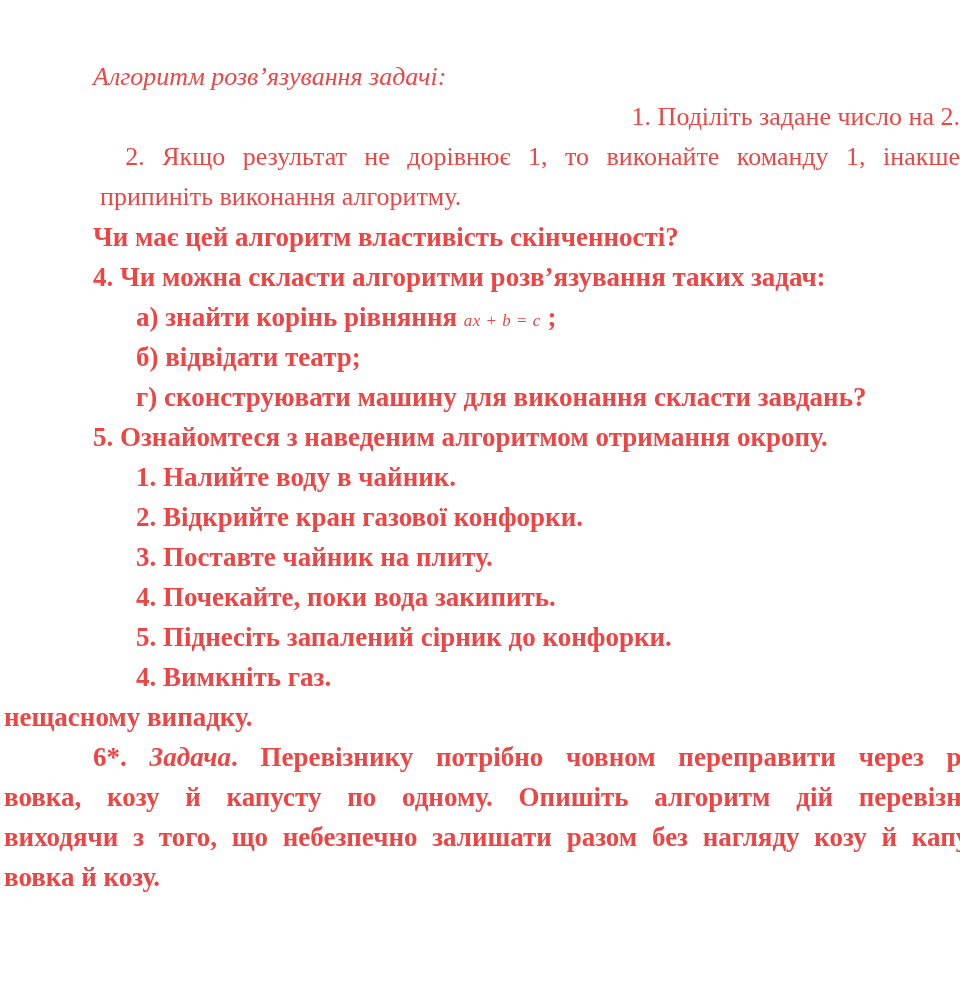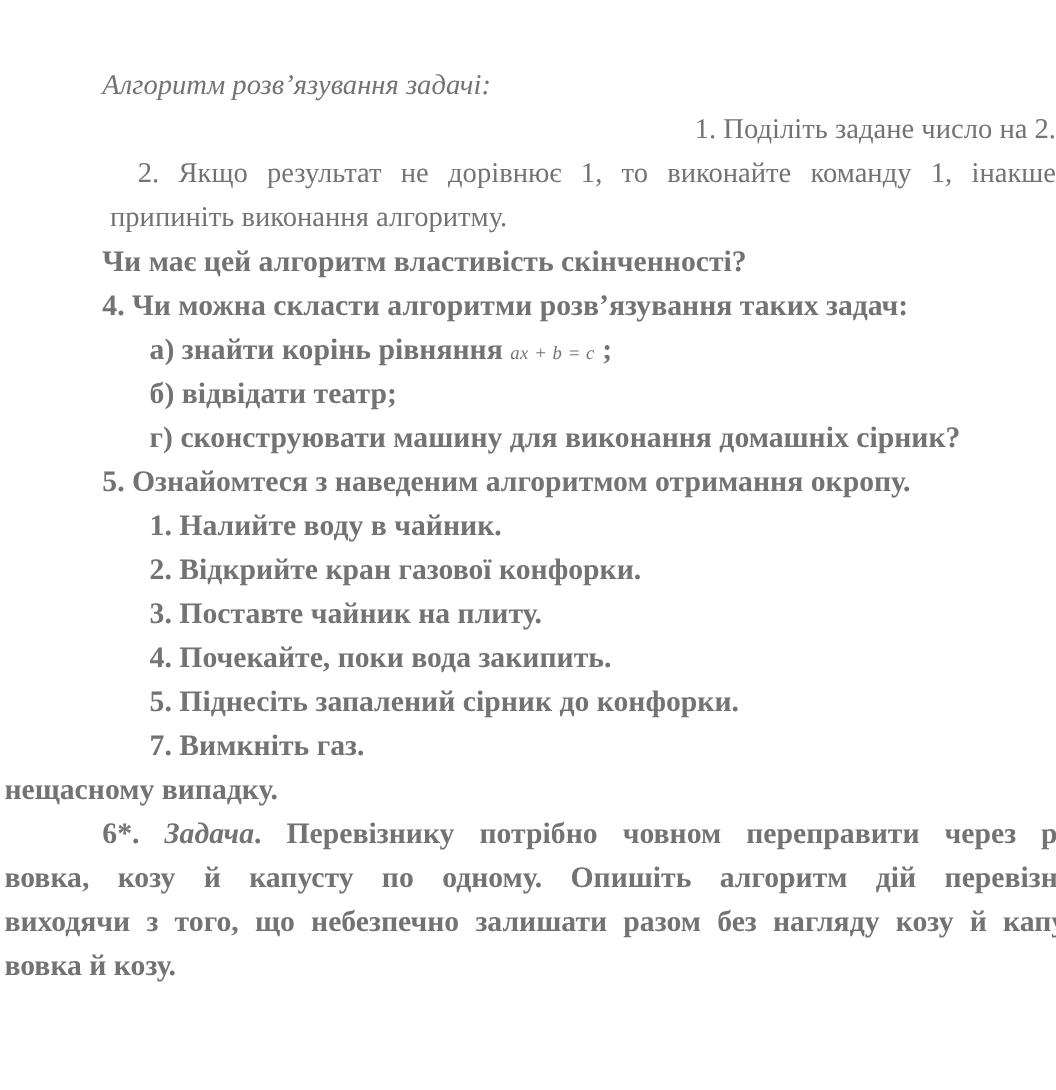--- a/index.html
+++ b/index.html
@@ -44,37 +44,37 @@
   .seg-math {
     font-style: italic;
     font-weight: 400;
     font-size: 17px;
     letter-spacing: 0.5px;
   }
 </style>
 </head>
 <body style="background: rgb(255, 255, 255);">
 
-<div class="page" style="color: #737373;">
+<div class="page" style="color: #ef4444;">
   <div class="doc" id="doc">
       <div class="line level-1 regular justify-none"><span class="seg-italic">Алгоритм розв’язування задачі:</span></div>
       <div class="line level-2 regular justify-none"><span>1. Поділіть задане число на 2.</span></div>
       <div class="line level-2 regular justify-md"><span>2. Якщо результат не дорівнює 1, то виконайте команду 1, інакше</span></div>
       <div class="line level-3 regular justify-none"><span>припиніть виконання алгоритму.</span></div>
       <div class="line level-1 heavy justify-none"><span>Чи має цей алгоритм властивість скінченності?</span></div>
       <div class="line level-1 heavy justify-none"><span>4. Чи можна скласти алгоритми розв’язування таких задач:</span></div>
       <div class="line level-2b heavy justify-none"><span>а) знайти корінь рівняння </span><span class="seg-math">ax + b = c</span><span> ;</span></div>
       <div class="line level-2b heavy justify-none"><span>б) відвідати театр;</span></div>
-      <div class="line level-2b heavy justify-none"><span>г) сконструювати машину для виконання домашніх сірник?</span></div>
+      <div class="line level-2b heavy justify-none"><span>г) сконструювати машину для виконання скласти завдань?</span></div>
       <div class="line level-1 heavy justify-none"><span>5. Ознайомтеся з наведеним алгоритмом отримання окропу.</span></div>
       <div class="line level-2b heavy justify-none"><span>1. Налийте воду в чайник.</span></div>
       <div class="line level-2b heavy justify-none"><span>2. Відкрийте кран газової конфорки.</span></div>
       <div class="line level-2b heavy justify-none"><span>3. Поставте чайник на плиту.</span></div>
       <div class="line level-2b heavy justify-none"><span>4. Почекайте, поки вода закипить.</span></div>
       <div class="line level-2b heavy justify-none"><span>5. Піднесіть запалений сірник до конфорки.</span></div>
-      <div class="line level-2b heavy justify-none"><span>7. Вимкніть газ.</span></div>
+      <div class="line level-2b heavy justify-none"><span>4. Вимкніть газ.</span></div>
       <div class="line level-0 heavy justify-none"><span>нещасному випадку.</span></div>
       <div class="line level-1 heavy justify-lg"><span>6*. </span><span class="seg-italic">Задача</span><span>. Перевізнику потрібно човном переправити через рі</span></div>
       <div class="line level-0 heavy justify-xl"><span>вовка, козу й капусту по одному. Опишіть алгоритм дій перевізни</span></div>
       <div class="line level-0 heavy justify-sm"><span>виходячи з того, що небезпечно залишати разом без нагляду козу й капус</span></div>
       <div class="line level-0 heavy justify-none"><span>вовка й козу.</span></div>
     </div>
 </div>
 
 </body></html>

